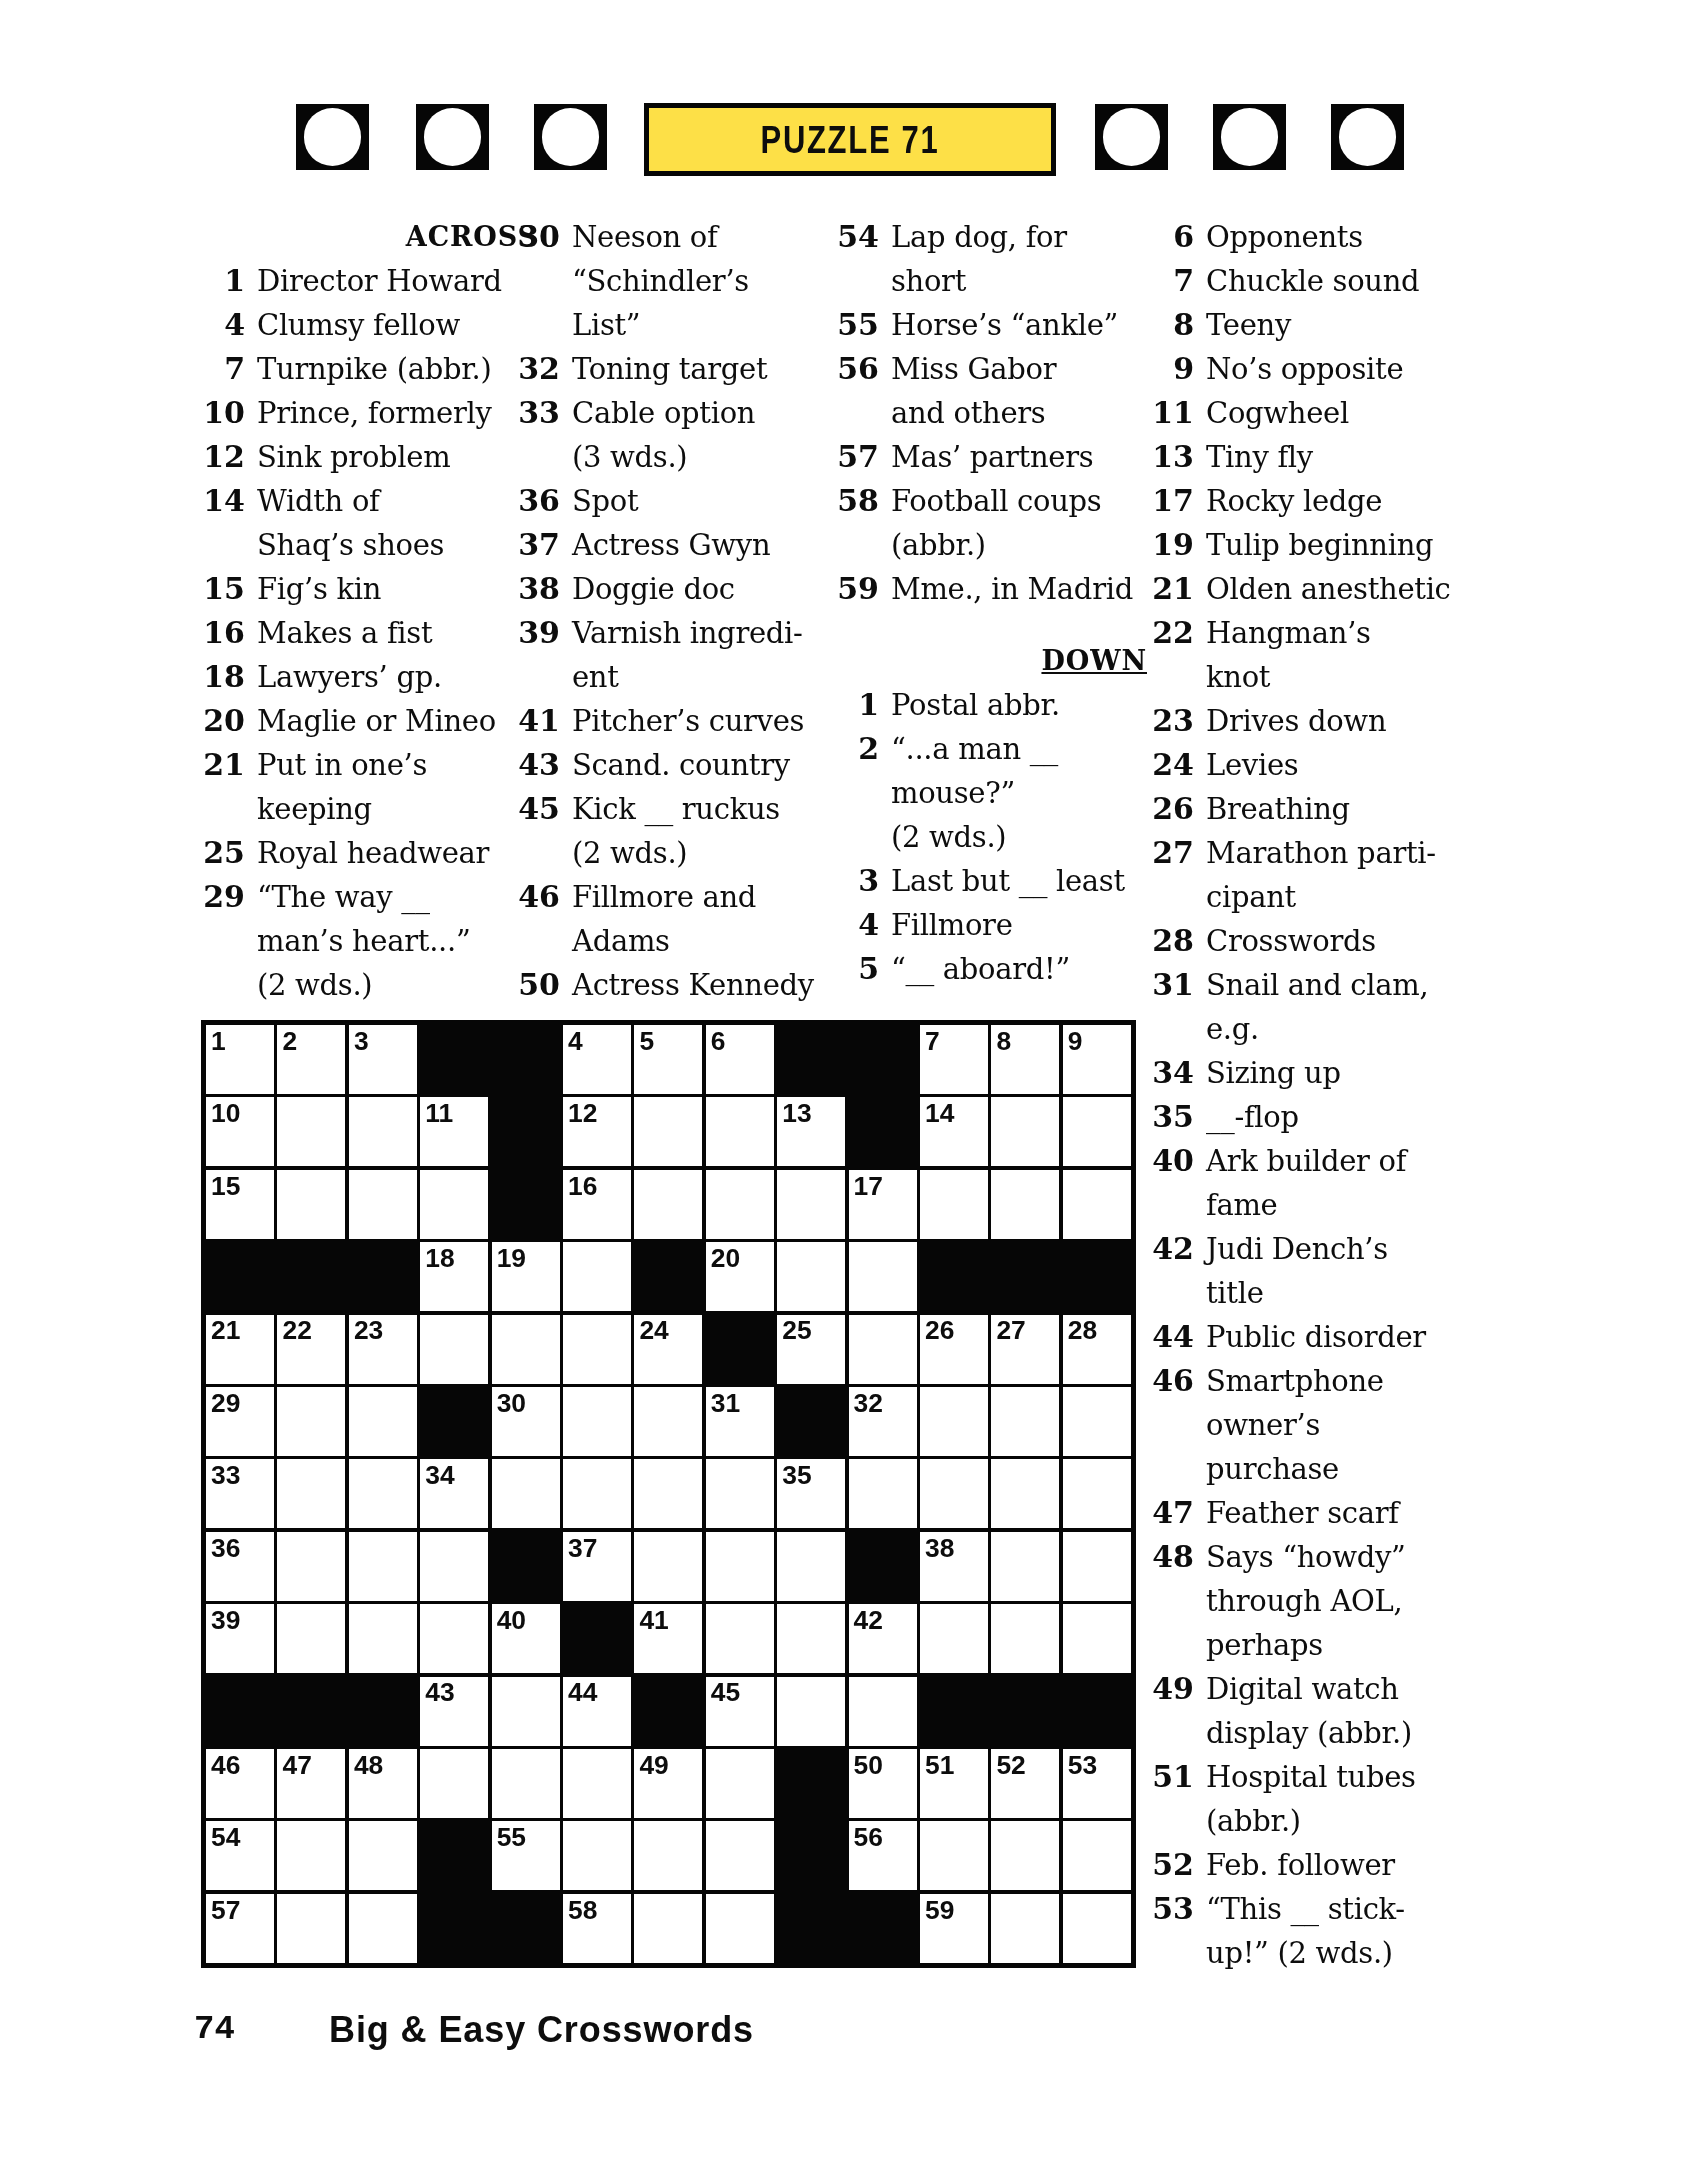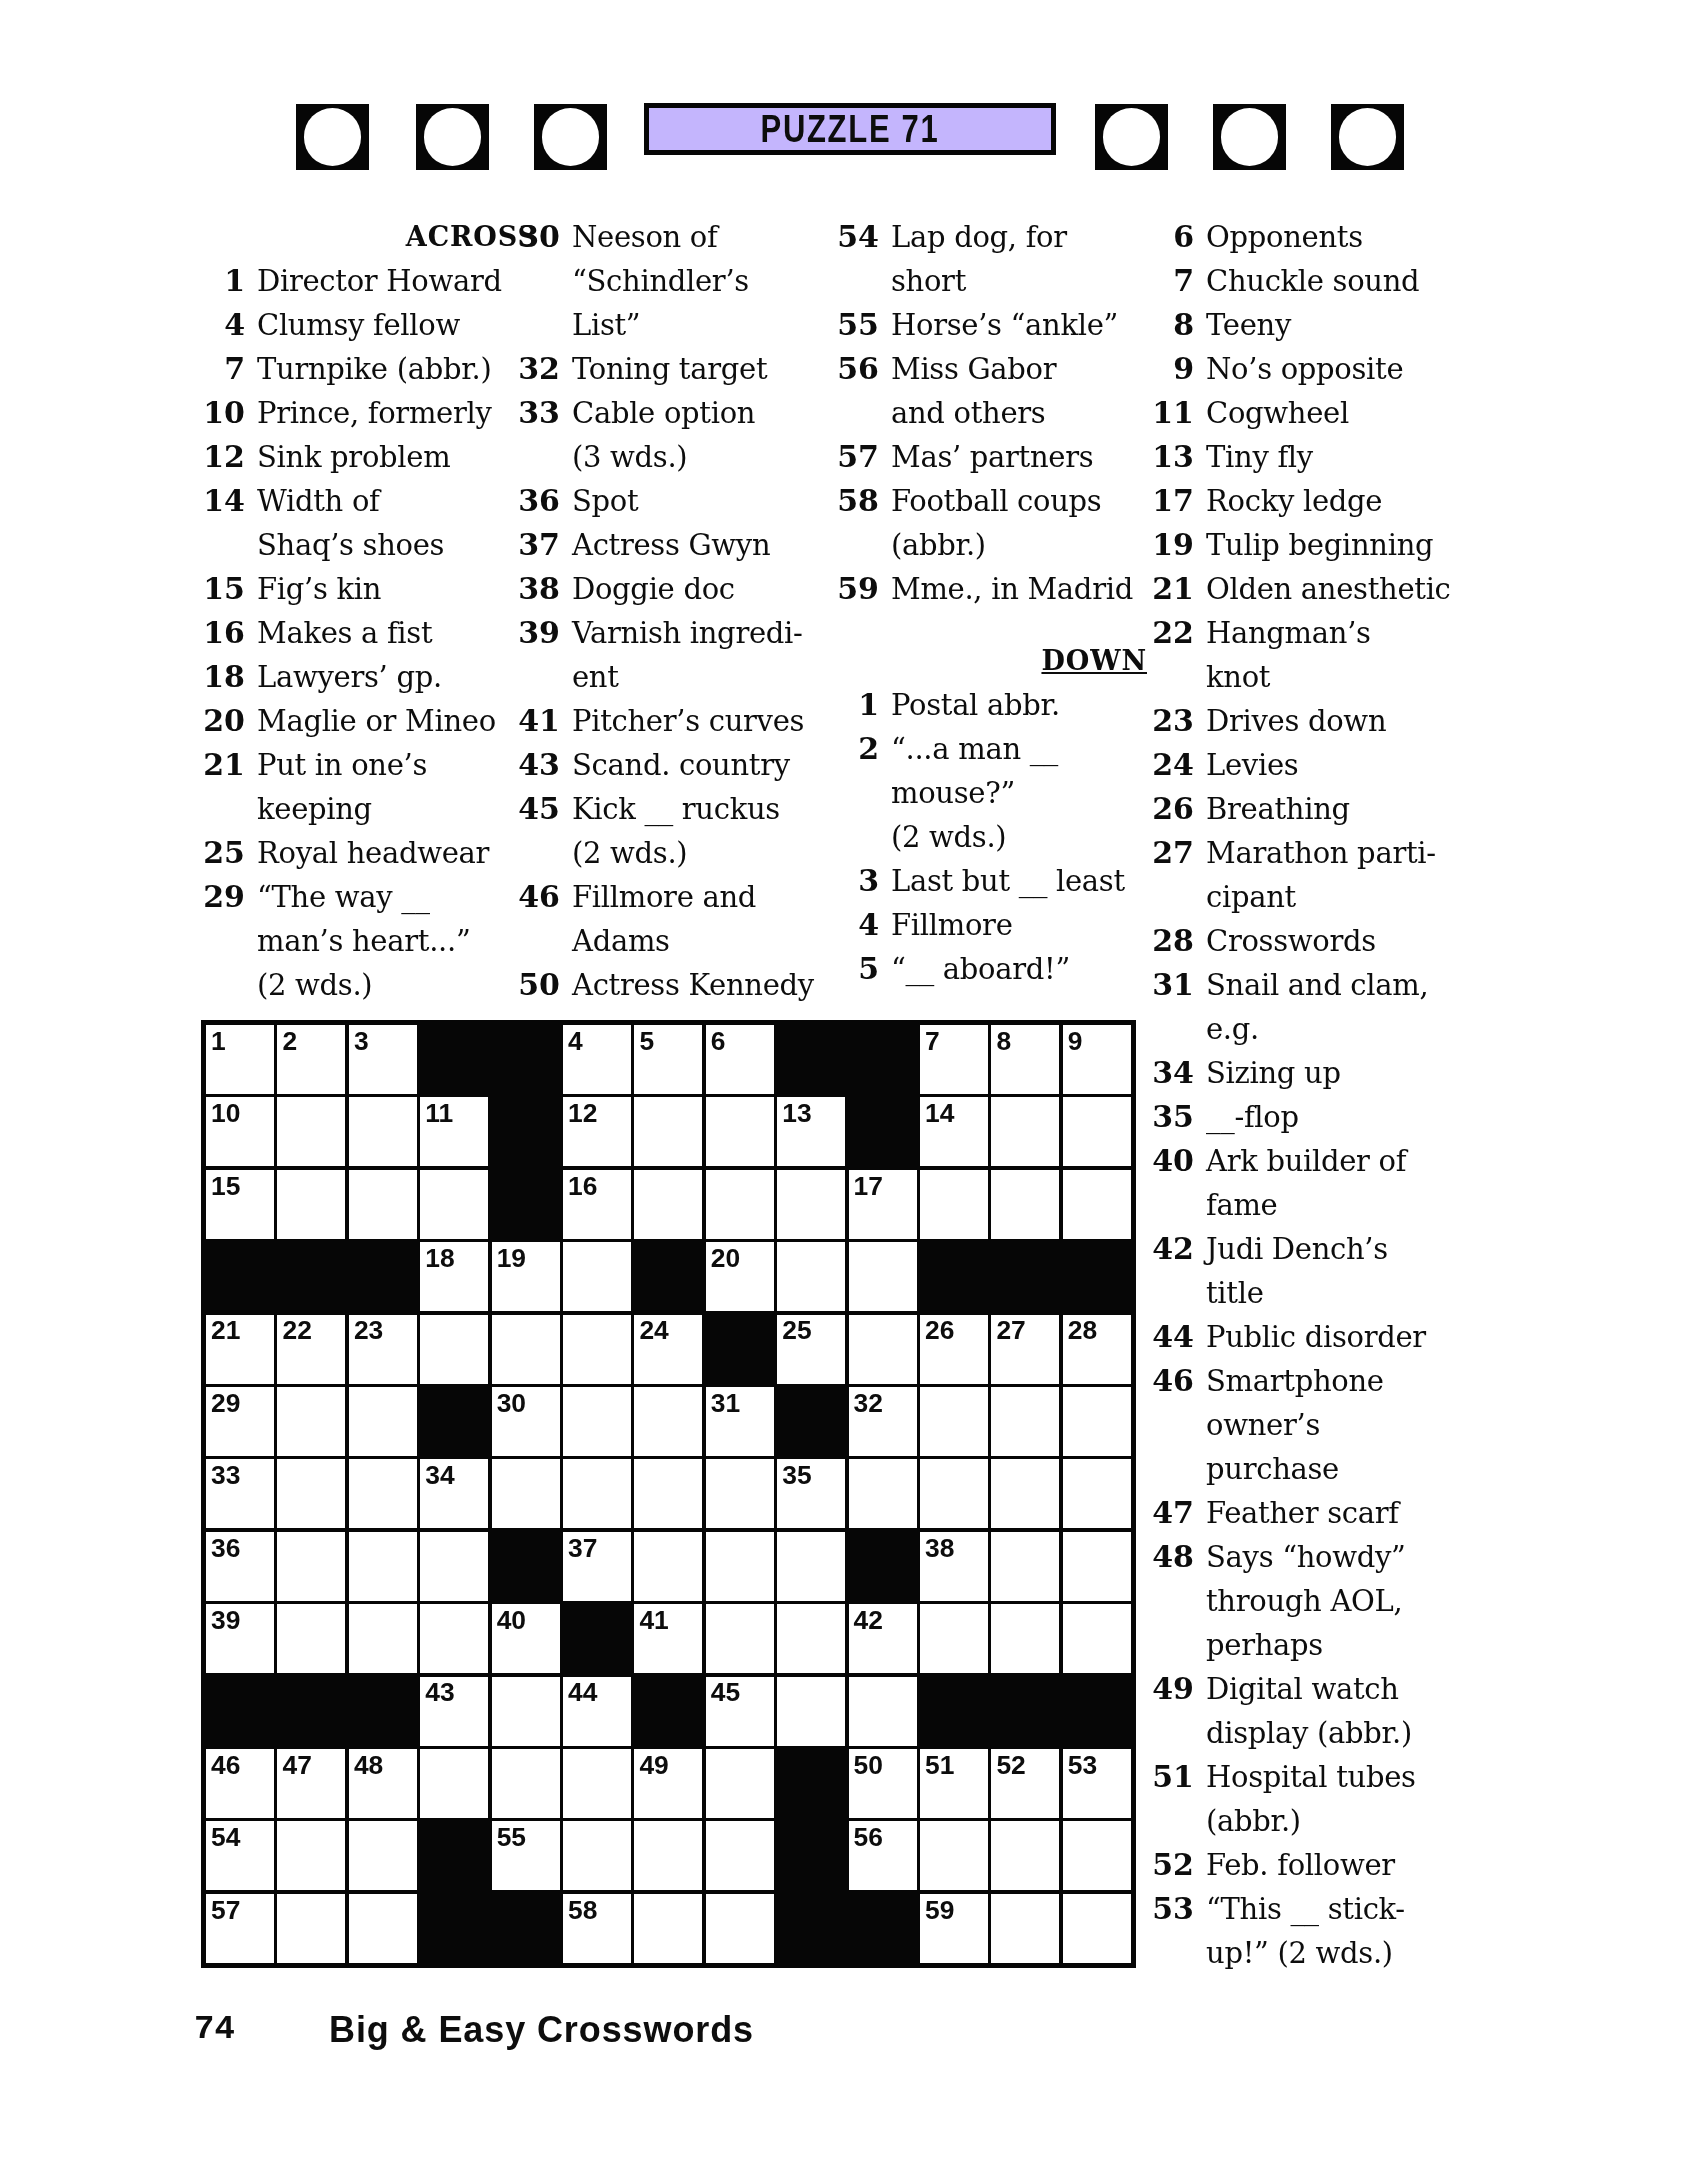--- a/index.html
+++ b/index.html
@@ -9,23 +9,23 @@
     font-family:"DejaVu Serif", serif;
     overflow:hidden;
   }
   
   .orn{position:absolute;top:104px;width:73px;height:66px;background:#060606;}
   .orn .circ{position:absolute;left:7.7px;right:7.7px;top:4.3px;bottom:4.3px;background:#ffffff;border-radius:50%;}
   .o1{left:296px}.o2{left:416px}.o3{left:534px}
   .o4{left:1095px}.o5{left:1213px}.o6{left:1331px}
 
   .title-box{
-    position:absolute;left:644px;top:103px;width:412px;height:52px;
+    position:absolute;left:644px;top:103px;width:412px;height:73px;
     border:5.1px solid #060606;box-sizing:border-box;
-    display:flex;align-items:center;justify-content:center;background:#c4b5fd;
+    display:flex;align-items:center;justify-content:center;background:#fde047;
   }
   .title-text{
     font-family:"Liberation Sans", sans-serif;font-weight:700;font-size:31px;
     letter-spacing:1.7px;transform:scaleY(1.25);white-space:nowrap;
   }
 
   
   .clue-col{position:absolute;top:215px;}
   .col1{left:196px;width:342px;}
   .col2{left:511px;width:342px;}

